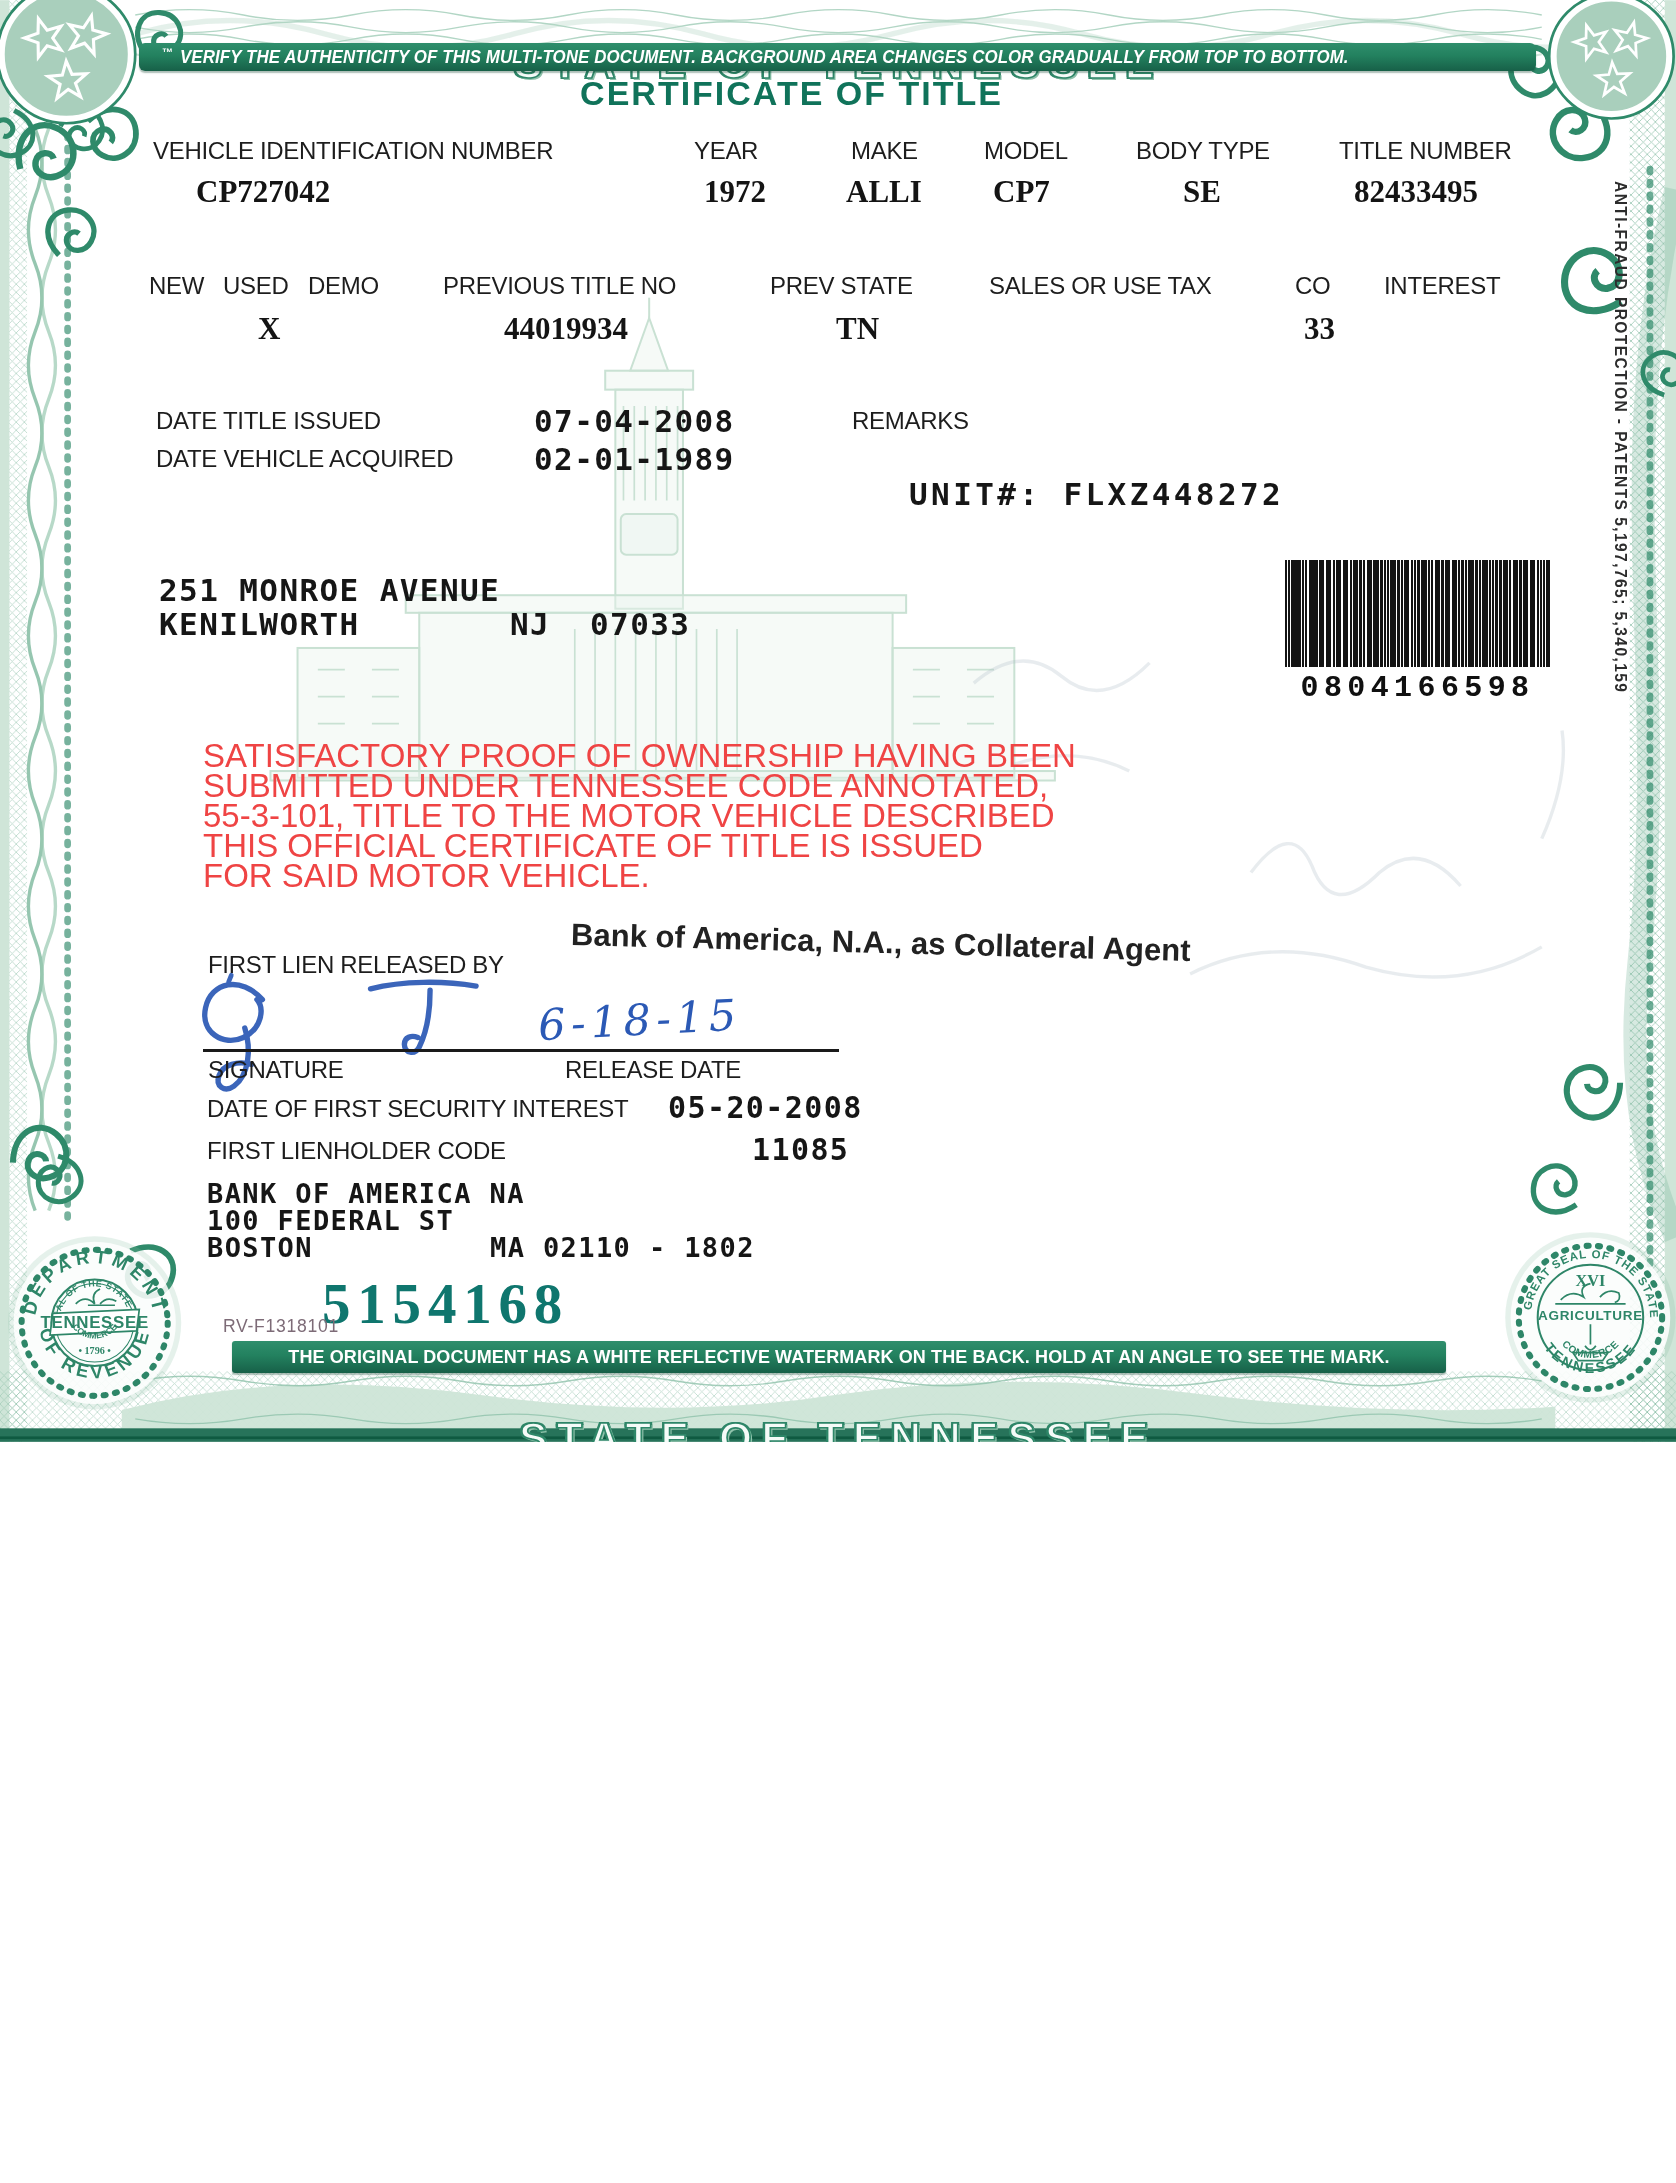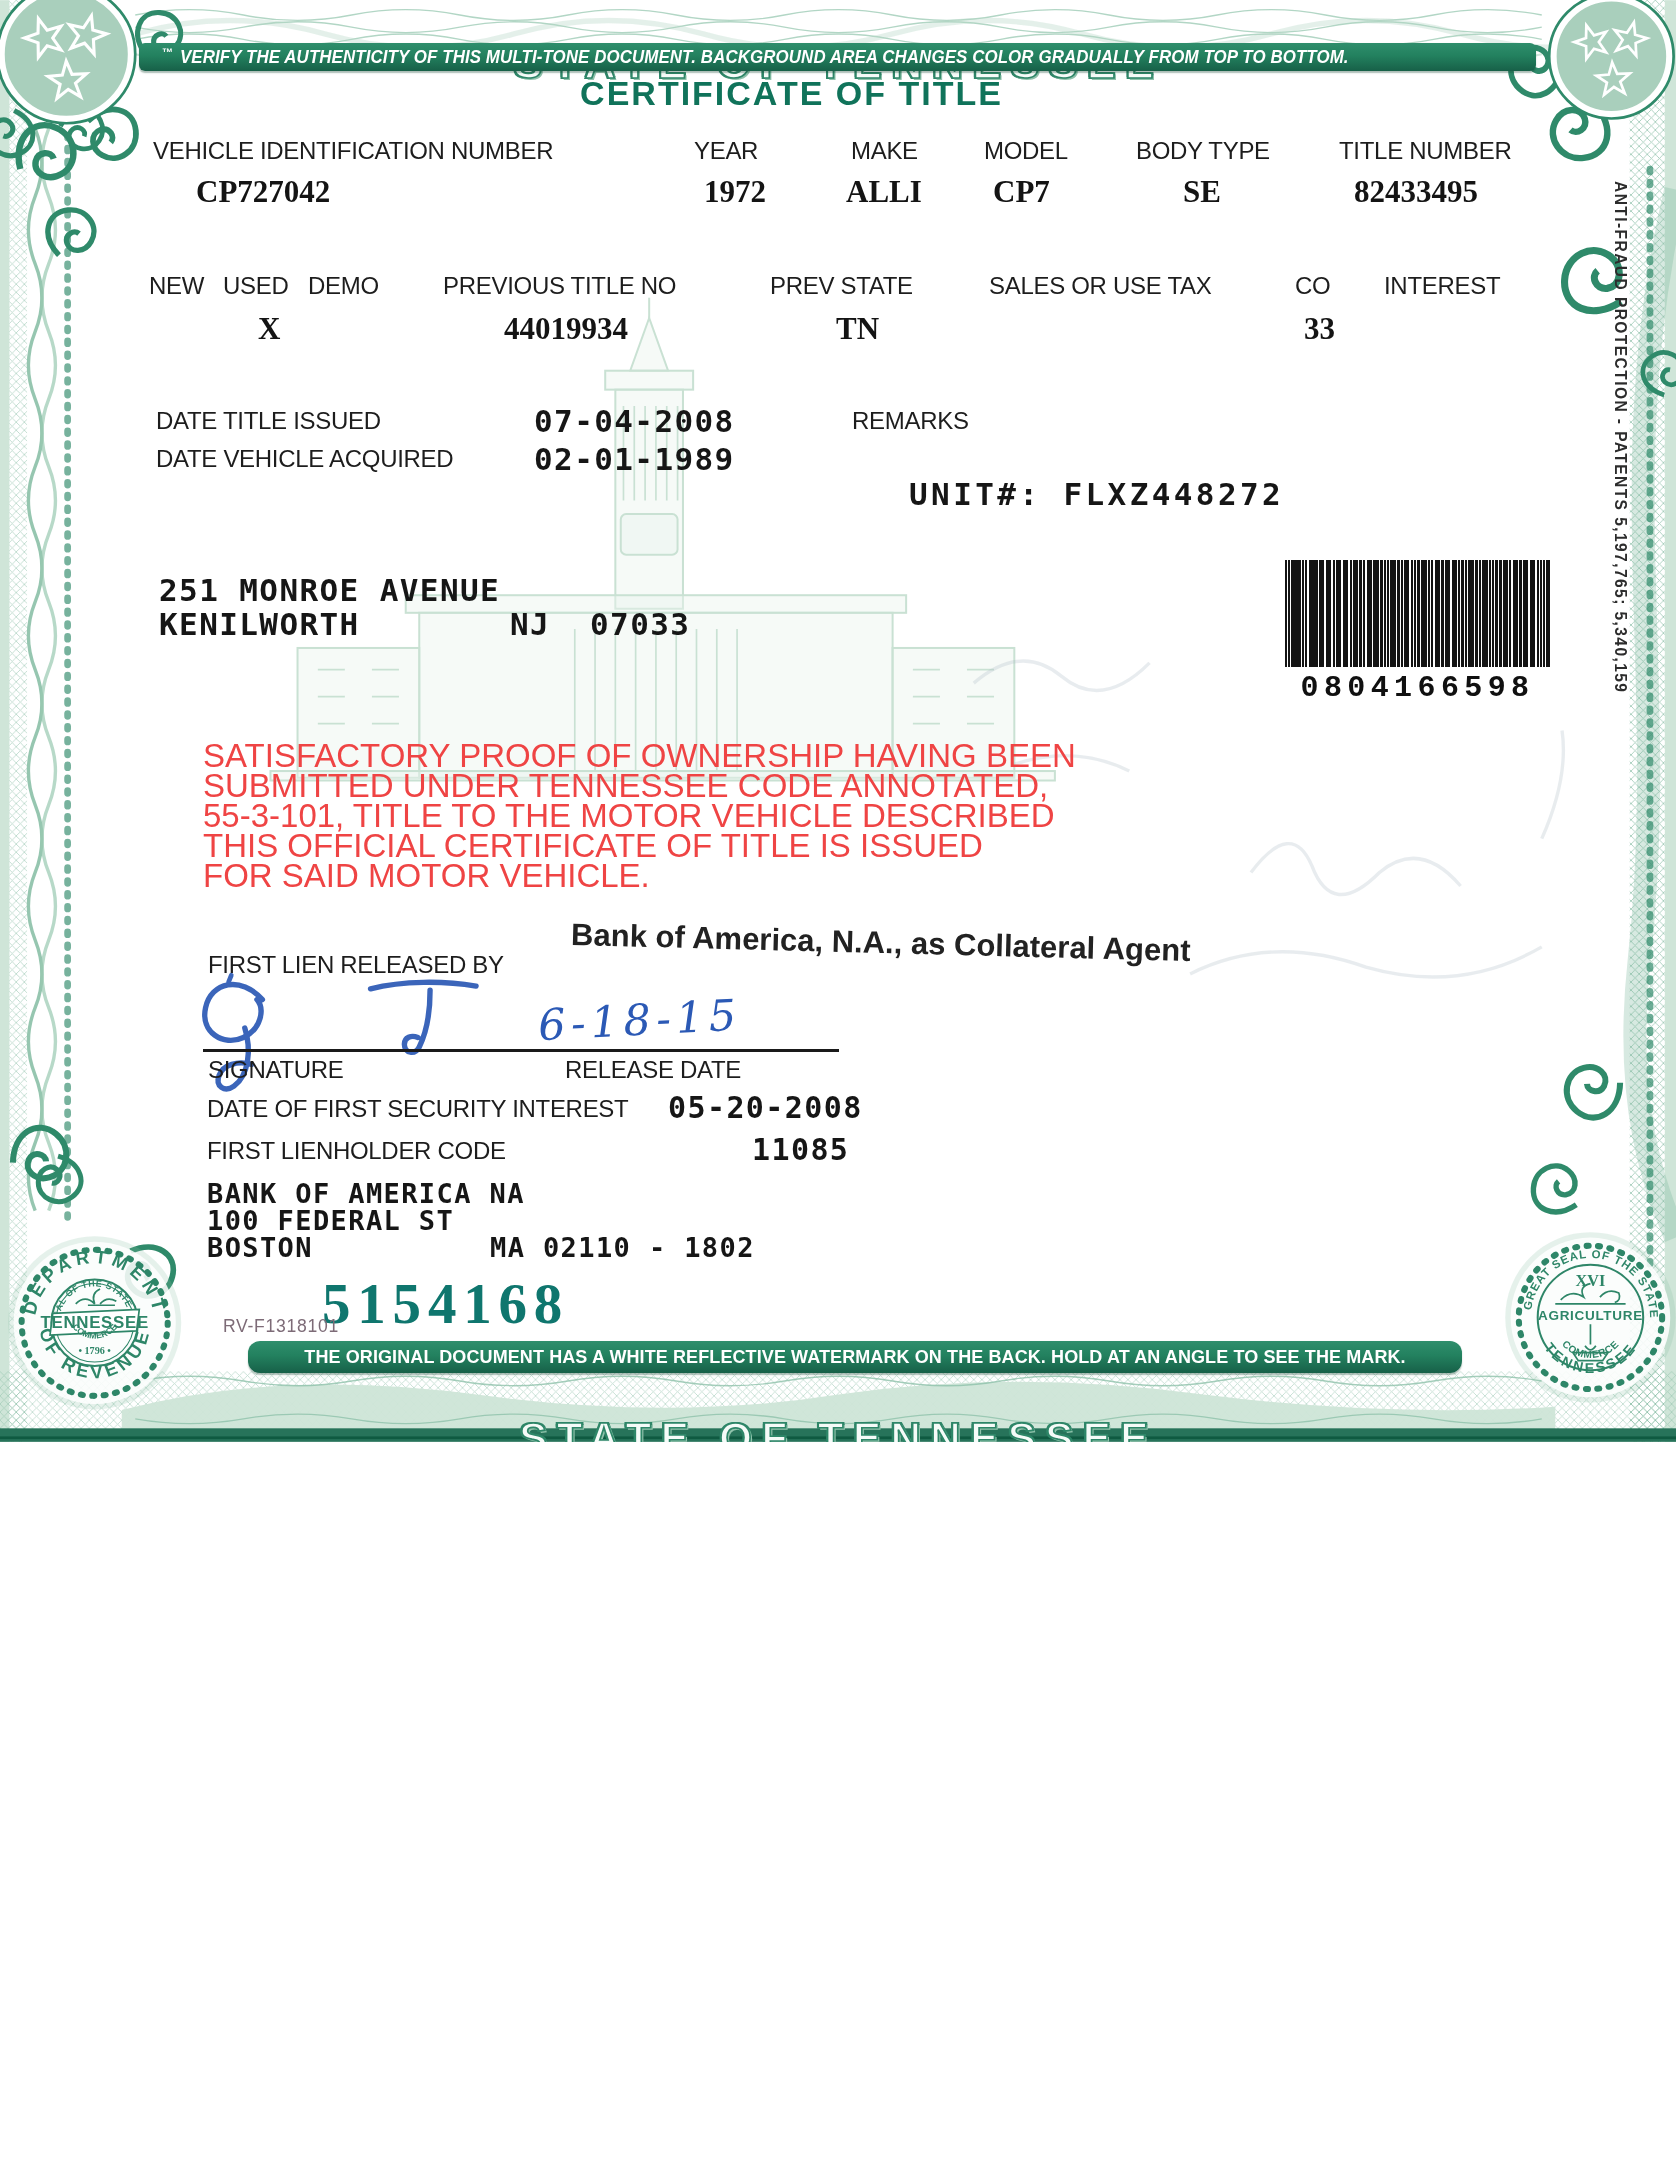--- a/index.html
+++ b/index.html
@@ -293,21 +293,21 @@
   <div class="abs vmono" style="left:752px;top:1132px;font-size:30px">11085</div>
 
   <div class="abs vmono-sm" style="left:207px;top:1178px">BANK OF AMERICA NA</div>
   <div class="abs vmono-sm" style="left:207px;top:1205px">100 FEDERAL ST</div>
   <div class="abs vmono-sm" style="left:207px;top:1232px">BOSTON</div>
   <div class="abs vmono-sm" style="left:490px;top:1232px">MA 02110 - 1802</div>
 
   <div class="abs ctrl" style="left:322px;top:1271px">5154168</div>
   <div class="abs rv" style="left:223px;top:1316px">RV-F1318101</div>
 
-  <div class="abs greenbar" style="left:232px;top:1341px;width:1214px;height:32px;justify-content:center;border-radius:12px;margin-left:16px;">
+  <div class="abs greenbar" style="left:232px;top:1341px;width:1214px;height:32px;justify-content:center;border-radius:3px;">
     <span style="font-size:18px;letter-spacing:0.1px;white-space:nowrap;">THE ORIGINAL DOCUMENT HAS A WHITE REFLECTIVE WATERMARK ON THE BACK. HOLD AT AN ANGLE TO SEE THE MARK.</span>
   </div>
 
   <div class="abs outline-title" style="left:0;top:1375px;width:1677px;text-align:center;font-size:42px;">STATE OF TENNESSEE</div>
 
   <div class="abs side-vert" style="left:1611px;top:181px">ANTI-FRAUD PROTECTION - PATENTS 5,197,765; 5,340,159</div>
 
 </div>
 
 

